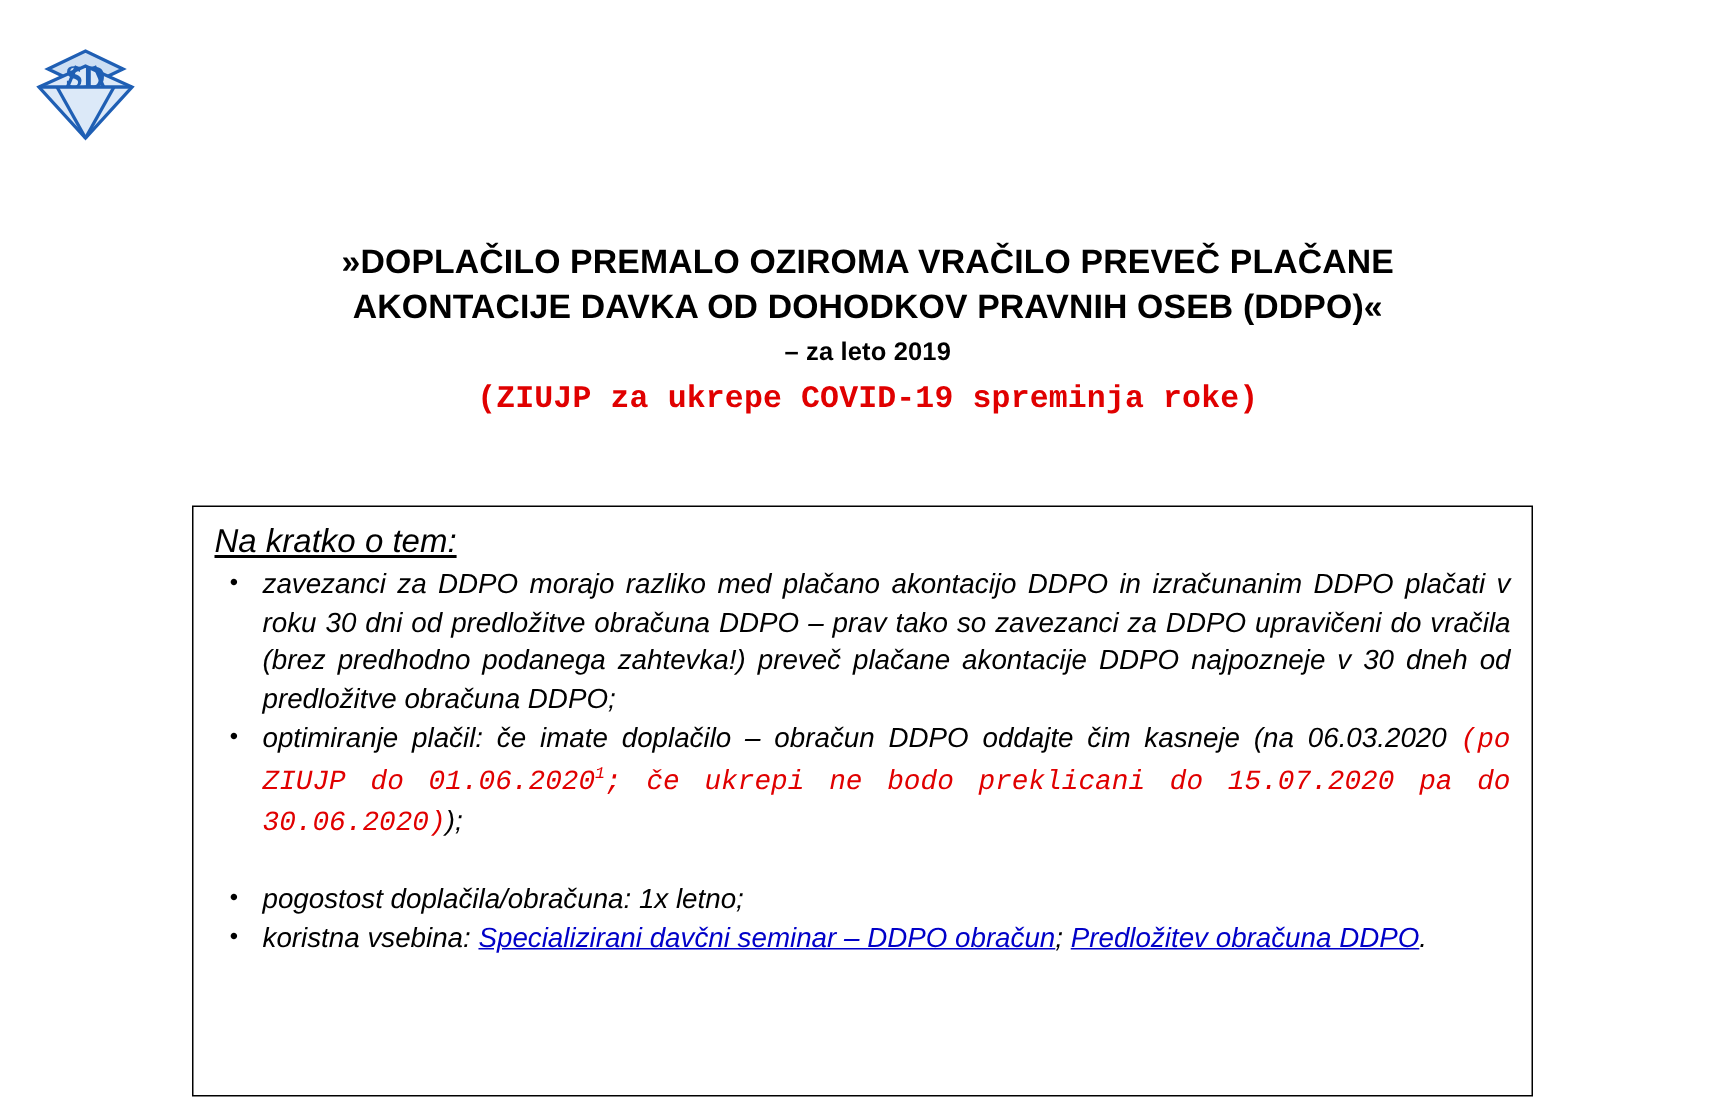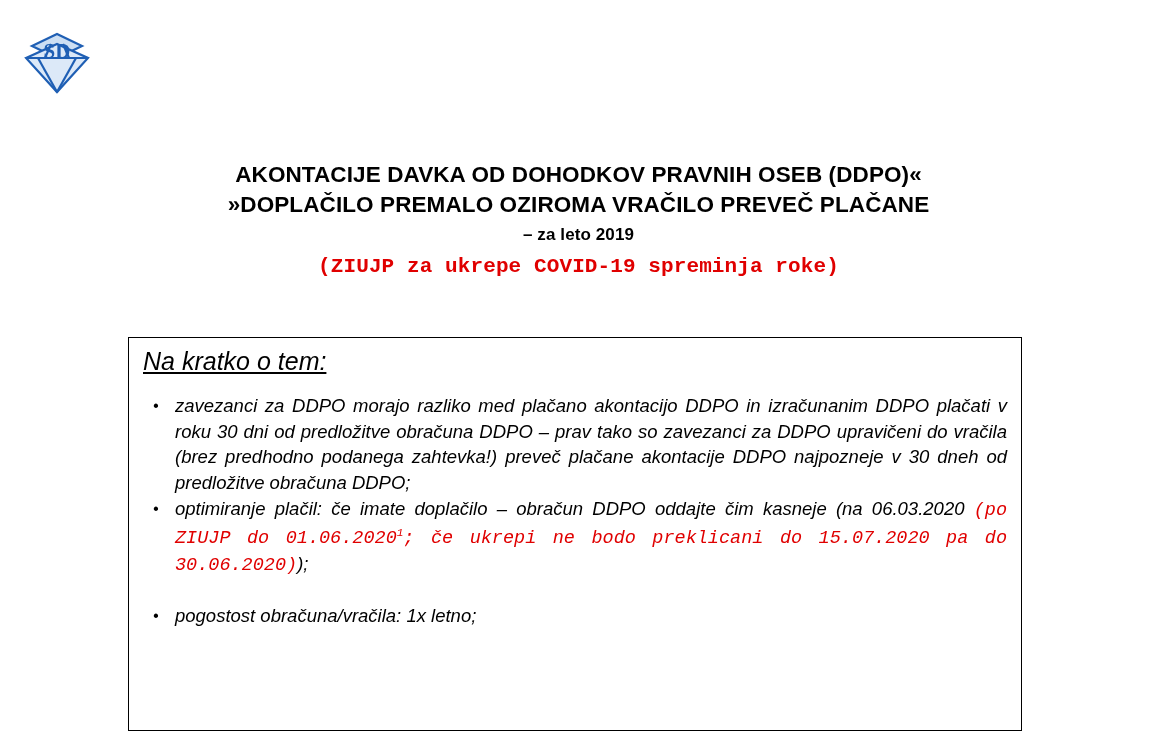--- a/index.html
+++ b/index.html
@@ -56,24 +56,24 @@
     left: 128px;
     top: 337px;
     width: 894px;
     height: 394px;
     border: 1.5px solid #000000;
     box-sizing: border-box;
     padding: 10px 14px 0 14px;
   }
   .lead {
     font-style: italic;
-    font-size: 25px;
+    font-size: 22px;
     text-decoration: underline;
     line-height: 26px;
-    margin-bottom: 19px;
+    margin-bottom: 2px;
   }
   ul.bullets {
     list-style: none;
     margin: 0;
     padding: 0;
   }
   ul.bullets > li {
     position: relative;
     padding-left: 32px;
     font-style: italic;
@@ -124,40 +124,43 @@
       <path d="M20 30 L39 64"></path>
       <path d="M58 30 L39 64"></path>
       <path d="M27 30 L33 16"></path>
       <path d="M51 30 L45 16"></path>
     </g>
     <text x="39" y="30" font-family="Liberation Serif, serif" font-size="21" font-weight="bold" fill="#1f5fb4" text-anchor="middle">SD</text>
   </svg>
 </div>
 
 <div class="title-block">
+  <div class="title-line">»DOPLAČILO PREMALO OZIROMA VRAČILO PREVEČ PLAČANE</div>
   <div class="title-line">AKONTACIJE DAVKA OD DOHODKOV PRAVNIH OSEB (DDPO)«</div>
-  <div class="title-line">»DOPLAČILO PREMALO OZIROMA VRAČILO PREVEČ PLAČANE</div>
   <div class="title-line sub">– za leto 2019</div>
   <div class="title-line red">(ZIUJP za ukrepe COVID-19 spreminja roke)</div>
 </div>
 
 <div class="content-box">
 
   <div class="lead">Na kratko o tem:</div>
 
   <ul class="bullets">
 
     <li>
       <span>zavezanci za DDPO morajo razliko med plačano akontacijo DDPO in izračunanim DDPO plačati v roku 30 dni od predložitve obračuna DDPO – prav tako so zavezanci za DDPO upravičeni do vračila (brez predhodno podanega zahtevka!) preveč plačane akontacije DDPO najpozneje v 30 dneh od predložitve obračuna DDPO;</span>
     </li>
 
     <li>
       <span>optimiranje plačil: če imate doplačilo – obračun DDPO oddajte čim kasneje (na 06.03.2020 </span><span class="red">(po ZIUJP do 01.06.2020</span><sup class="red">1</sup><span class="red">; če ukrepi ne bodo preklicani do 15.07.2020 pa do 30.06.2020)</span><span>);</span>
     </li>
 
 
     <li class="spacer-before">
-      <span>pogostost obračuna/vračila: 1x letno;</span>
+      <span>pogostost doplačila/obračuna: 1x letno;</span>
     </li>
 
+    <li class="justify-wide">
+      <span>koristna  vsebina:  </span><a class="link" href="#">Specializirani  davčni  seminar  –  DDPO  obračun</a><span>; </span><a class="link" href="#">Predložitev obračuna DDPO</a><span>.</span>
+    </li>
 
   </ul>
 </div>
 
 </body></html>

